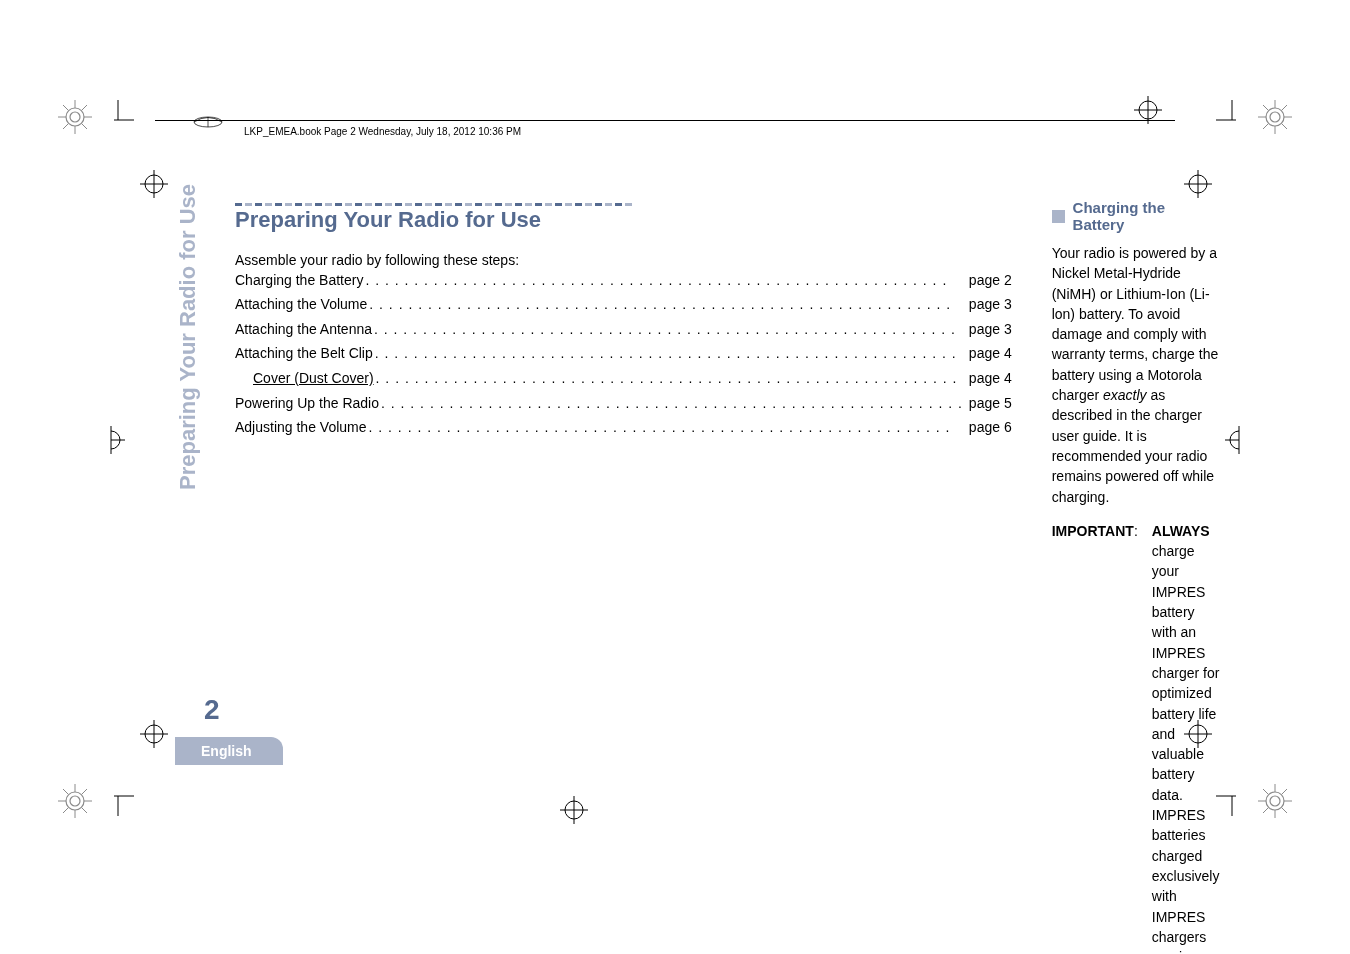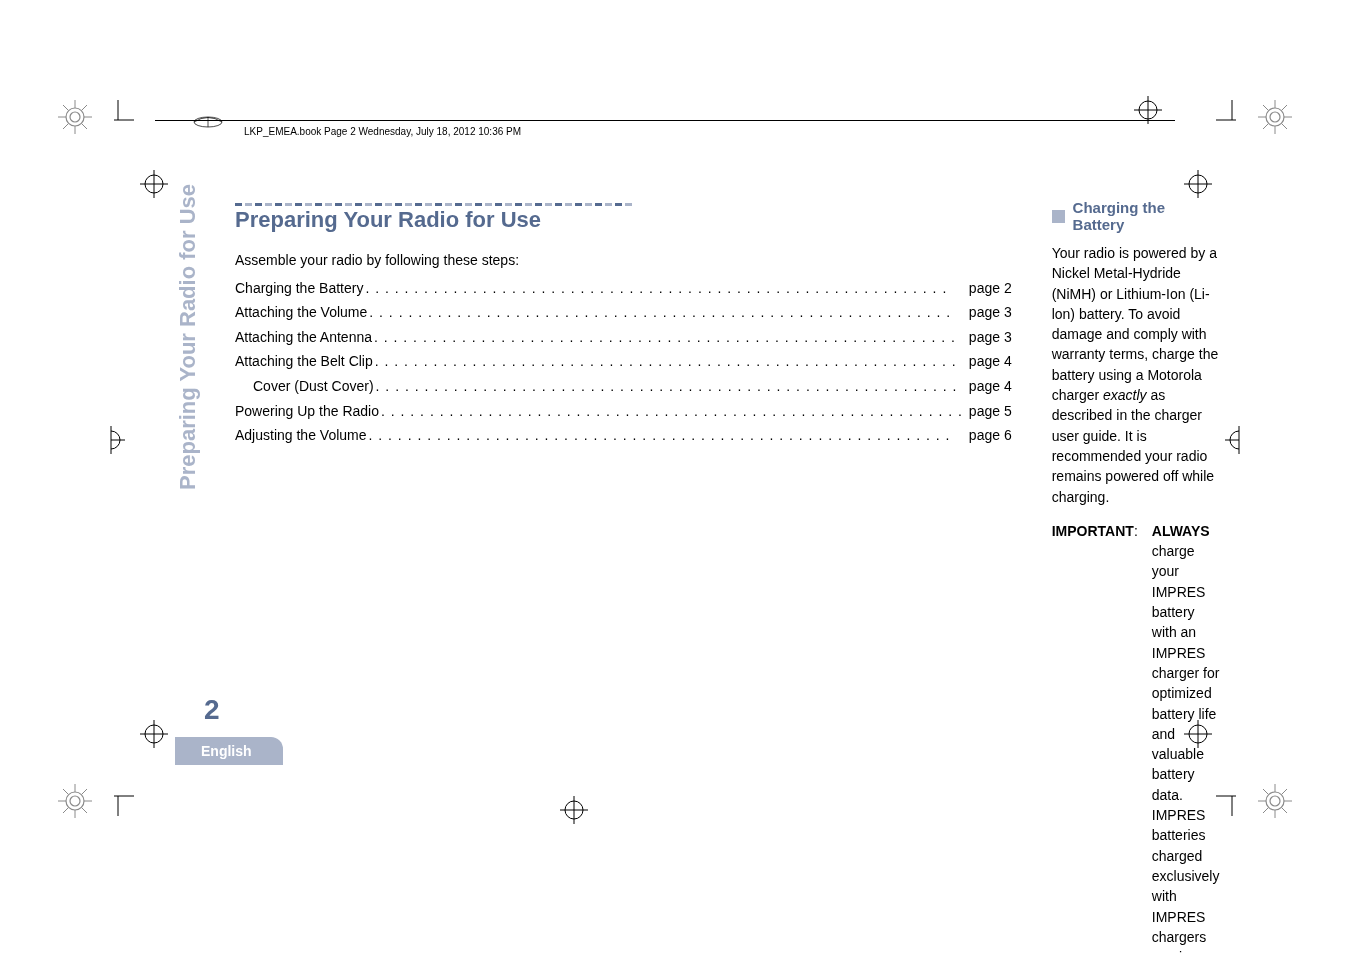--- a/index.html
+++ b/index.html
@@ -72,37 +72,37 @@
     }
     .dash-dark { background: #556a8f; }
     .dash-light { background: #aab4c9; }
     h1 {
       font-size: 22px;
       font-weight: bold;
       color: #556a8f;
       margin-top: 4px;
       margin-bottom: 18px;
     }
-    .intro { margin-bottom: 8px; line-height: 1.4; }
+    .intro { line-height: 1.4; }
     .toc-row {
       display: flex;
       justify-content: space-between;
       margin-bottom: 5px;
       line-height: 1.4;
     }
     .toc-row .label { white-space: nowrap; }
     .toc-row .dots {
       flex: 1;
       overflow: hidden;
       letter-spacing: 1px;
       padding: 0 2px;
       white-space: nowrap;
     }
     .toc-row .page { white-space: nowrap; padding-left: 4px; }
-    .toc-sub .label { padding-left: 18px; }
+    .toc-sub .label { padding-left: 18px; text-decoration: underline; }
     .subheading-row { display: flex; align-items: center; margin-bottom: 10px; margin-top: 4px; }
     .subheading-box { width: 13px; height: 13px; background: #aab4c9; margin-right: 8px; }
     .subheading { font-size: 15px; font-weight: bold; color: #556a8f; }
     .body-para { line-height: 1.45; margin-bottom: 14px; }
     .important-block { display: flex; line-height: 1.45; }
     .important-label { font-weight: bold; white-space: nowrap; }
     .important-text { padding-left: 14px; }
     .side-title {
       position: absolute;
       left: 175px;

